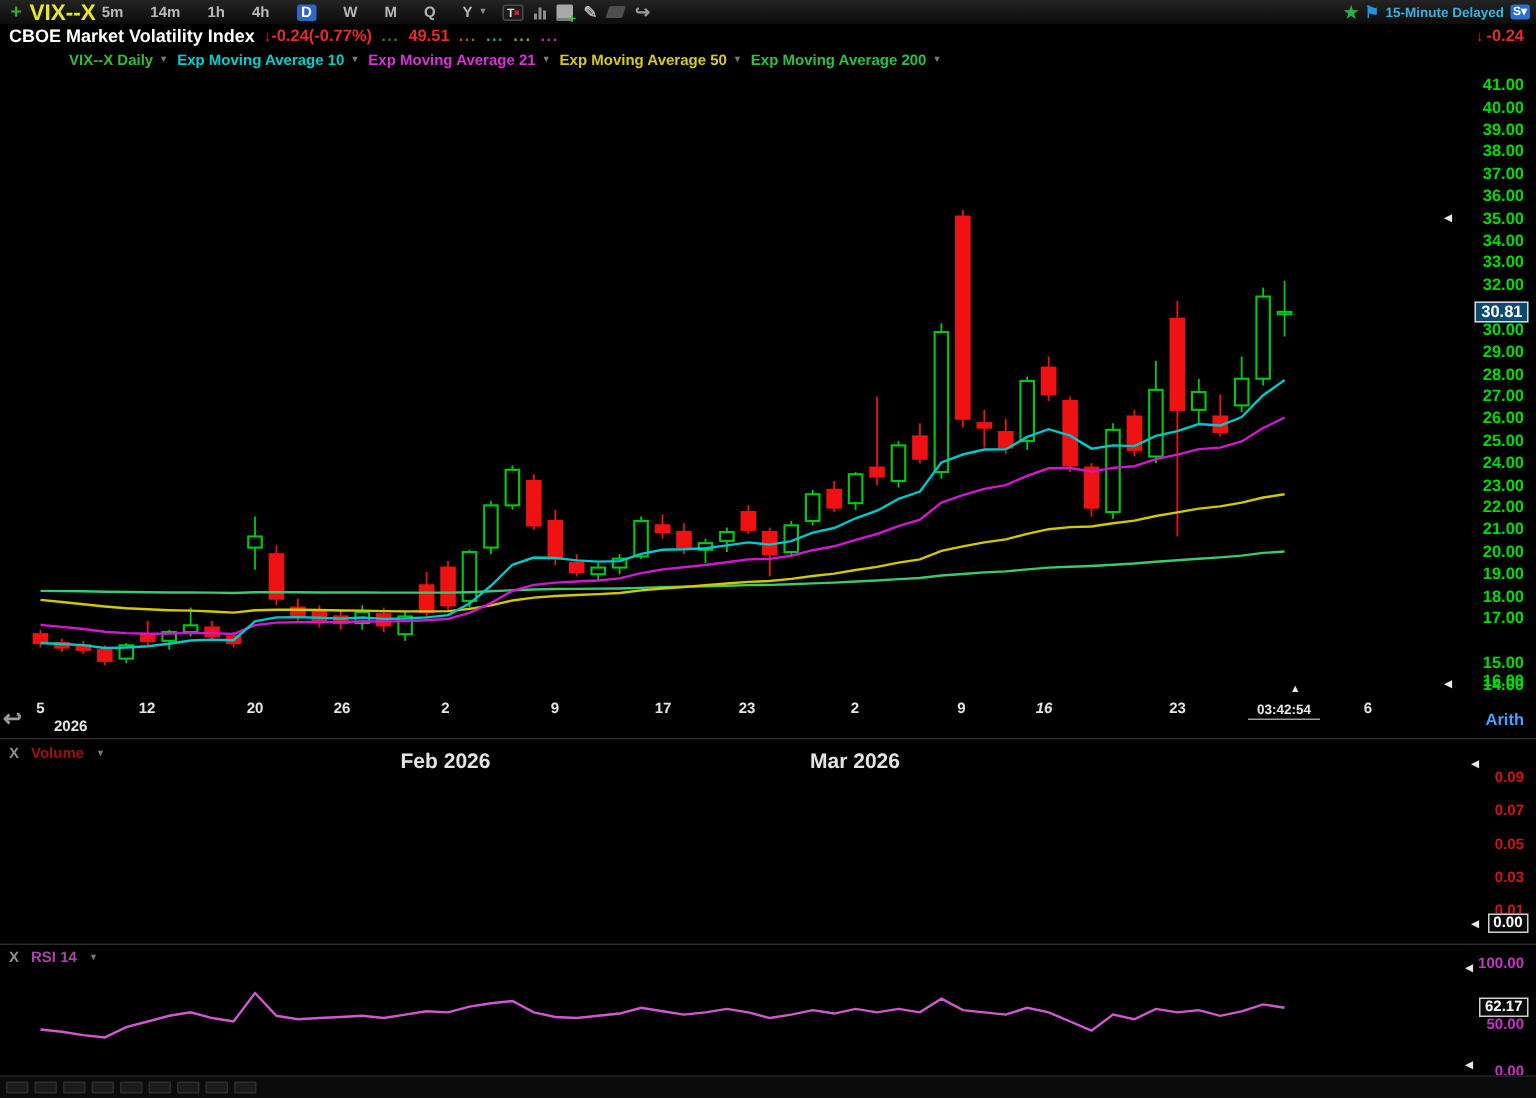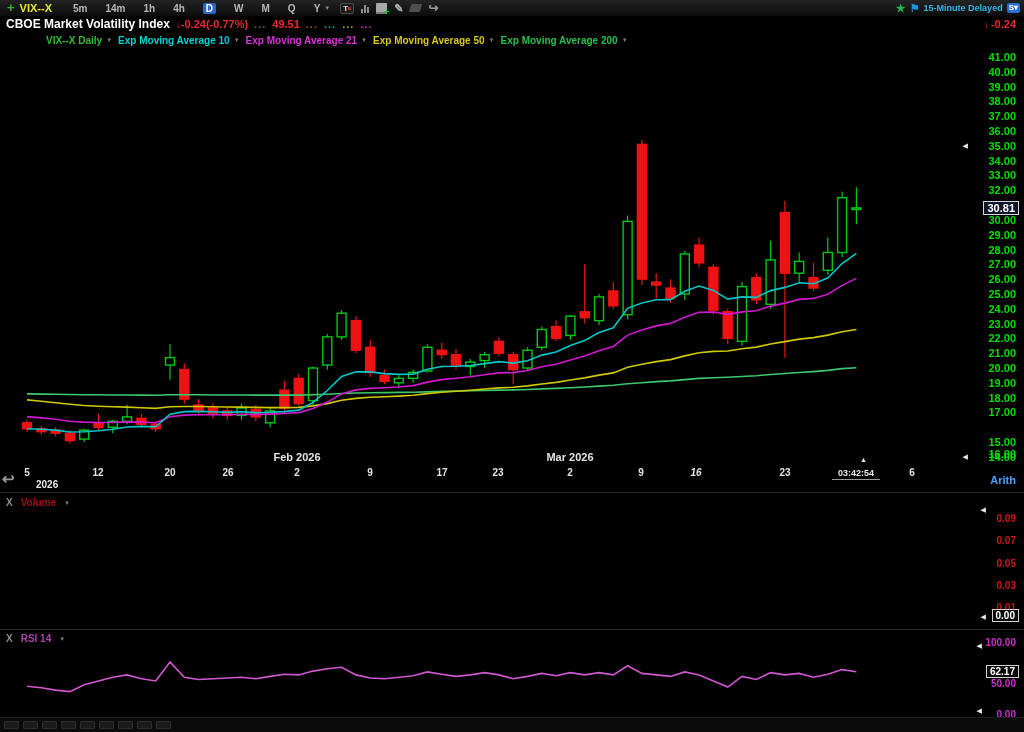--- a/index.html
+++ b/index.html
@@ -4,21 +4,21 @@
 <style>
   html,body{margin:0;padding:0;background:#000;}
   *{box-sizing:border-box;}
   .screen{position:relative;width:1024px;height:732px;background:#000;overflow:hidden;
           font-family:"Liberation Sans",sans-serif;-webkit-font-smoothing:none;}
   
   .toolbar{position:absolute;top:0;left:0;width:1024px;height:16px;
            background:linear-gradient(#232323,#0c0c0c);display:flex;align-items:center;
            padding:0 4px;font-size:10px;font-weight:bold;color:#bbb;}
   .tb-plus{color:#2db82d;font-size:13px;font-weight:bold;margin:0 5px 0 3px;line-height:12px;}
-  .tb-symbol{color:#e6e62e;font-size:11px;margin-right:21px;}
+  .tb-symbol{color:#e6e62e;font-size:15px;margin-right:4px;}
   .tf-group{display:flex;align-items:center;gap:18px;}
   .tf{color:#b8b8b8;cursor:default;}
   .tf.active{background:#2e66c8;color:#fff;padding:0 3px;border-radius:2px;}
   .tb-caret{color:#8a8a8a;font-size:6px;margin:0 4px;}
   .tb-icons{display:flex;align-items:center;gap:7px;margin-left:6px;}
   .icon-trade{position:relative;width:14px;height:11px;background:#1c1c1c;border:1px solid #4a4a4a;
               border-radius:2px;color:#ddd;font-size:8px;line-height:9px;text-align:left;padding-left:2px;}
   .icon-trade i{position:absolute;right:2px;top:3px;width:3px;height:3px;background:#c22;}
   .icon-bars{display:flex;align-items:flex-end;gap:1px;height:9px;}
   .icon-bars b{width:2px;background:#8e8e8e;display:block;}
@@ -46,28 +46,28 @@
   
   .legend-row{position:absolute;top:32px;left:0;width:1024px;height:16px;background:#000;
               display:flex;align-items:center;padding:0 6px;gap:6px;font-size:10px;font-weight:bold;margin-left:40px;}
   .lg-item{display:flex;align-items:center;gap:4px;}
   .lg-caret{color:#7a7a7a;font-size:6px;}
   
   .sep{position:absolute;left:0;width:1024px;height:1px;background:#2b2b2b;}
   svg{position:absolute;left:0;}
   .axis-label{position:absolute;right:8px;width:60px;text-align:right;
               font-size:11px;font-weight:bold;color:#00dd00;line-height:12px;}
-  .px-box{position:absolute;right:5px;background:#0f172a;border:1px solid #d8d8d8;color:#fff;
+  .px-box{position:absolute;right:5px;background:#0c4a6e;border:1px solid #d8d8d8;color:#fff;
           font-size:11px;font-weight:bold;padding:0 3px;line-height:12px;}
   .marker-left{position:absolute;color:#e8e8e8;font-size:7px;line-height:8px;}
   .marker-up{position:absolute;color:#e8e8e8;font-size:7px;line-height:8px;}
   .date-tick{position:absolute;top:467px;transform:translateX(-50%);color:#e4e4e4;
              font-size:10px;font-weight:bold;}
-  .date-sub{position:absolute;top:451px;transform:translateX(-50%);color:#e4e4e4;
-            font-size:11px;font-weight:bold;white-space:nowrap;}
+  .date-sub{position:absolute;top:499px;transform:translateX(-50%);color:#e4e4e4;
+            font-size:14px;font-weight:bold;white-space:nowrap;}
   .year-left{position:absolute;top:479px;left:36px;color:#e4e4e4;font-size:10px;font-weight:bold;}
   .reset-icon{position:absolute;top:470px;left:2px;color:#9a9a9a;font-size:15px;font-weight:bold;}
   .time-label{position:absolute;top:468px;left:832px;width:48px;text-align:center;color:#e8e8e8;
               font-size:9px;font-weight:bold;border-bottom:1px solid #9a9a9a;padding-bottom:1px;}
   .arith{position:absolute;right:8px;color:#45a0ff;font-size:11px;font-weight:bold;}
   .panel-header{position:absolute;left:6px;display:flex;align-items:center;gap:8px;
                 font-size:10px;font-weight:bold;}
   .ph-x{color:#8e8e8e;}
   .vol-label{position:absolute;right:8px;width:50px;text-align:right;color:#cf1616;
              font-size:10px;font-weight:bold;line-height:11px;}

